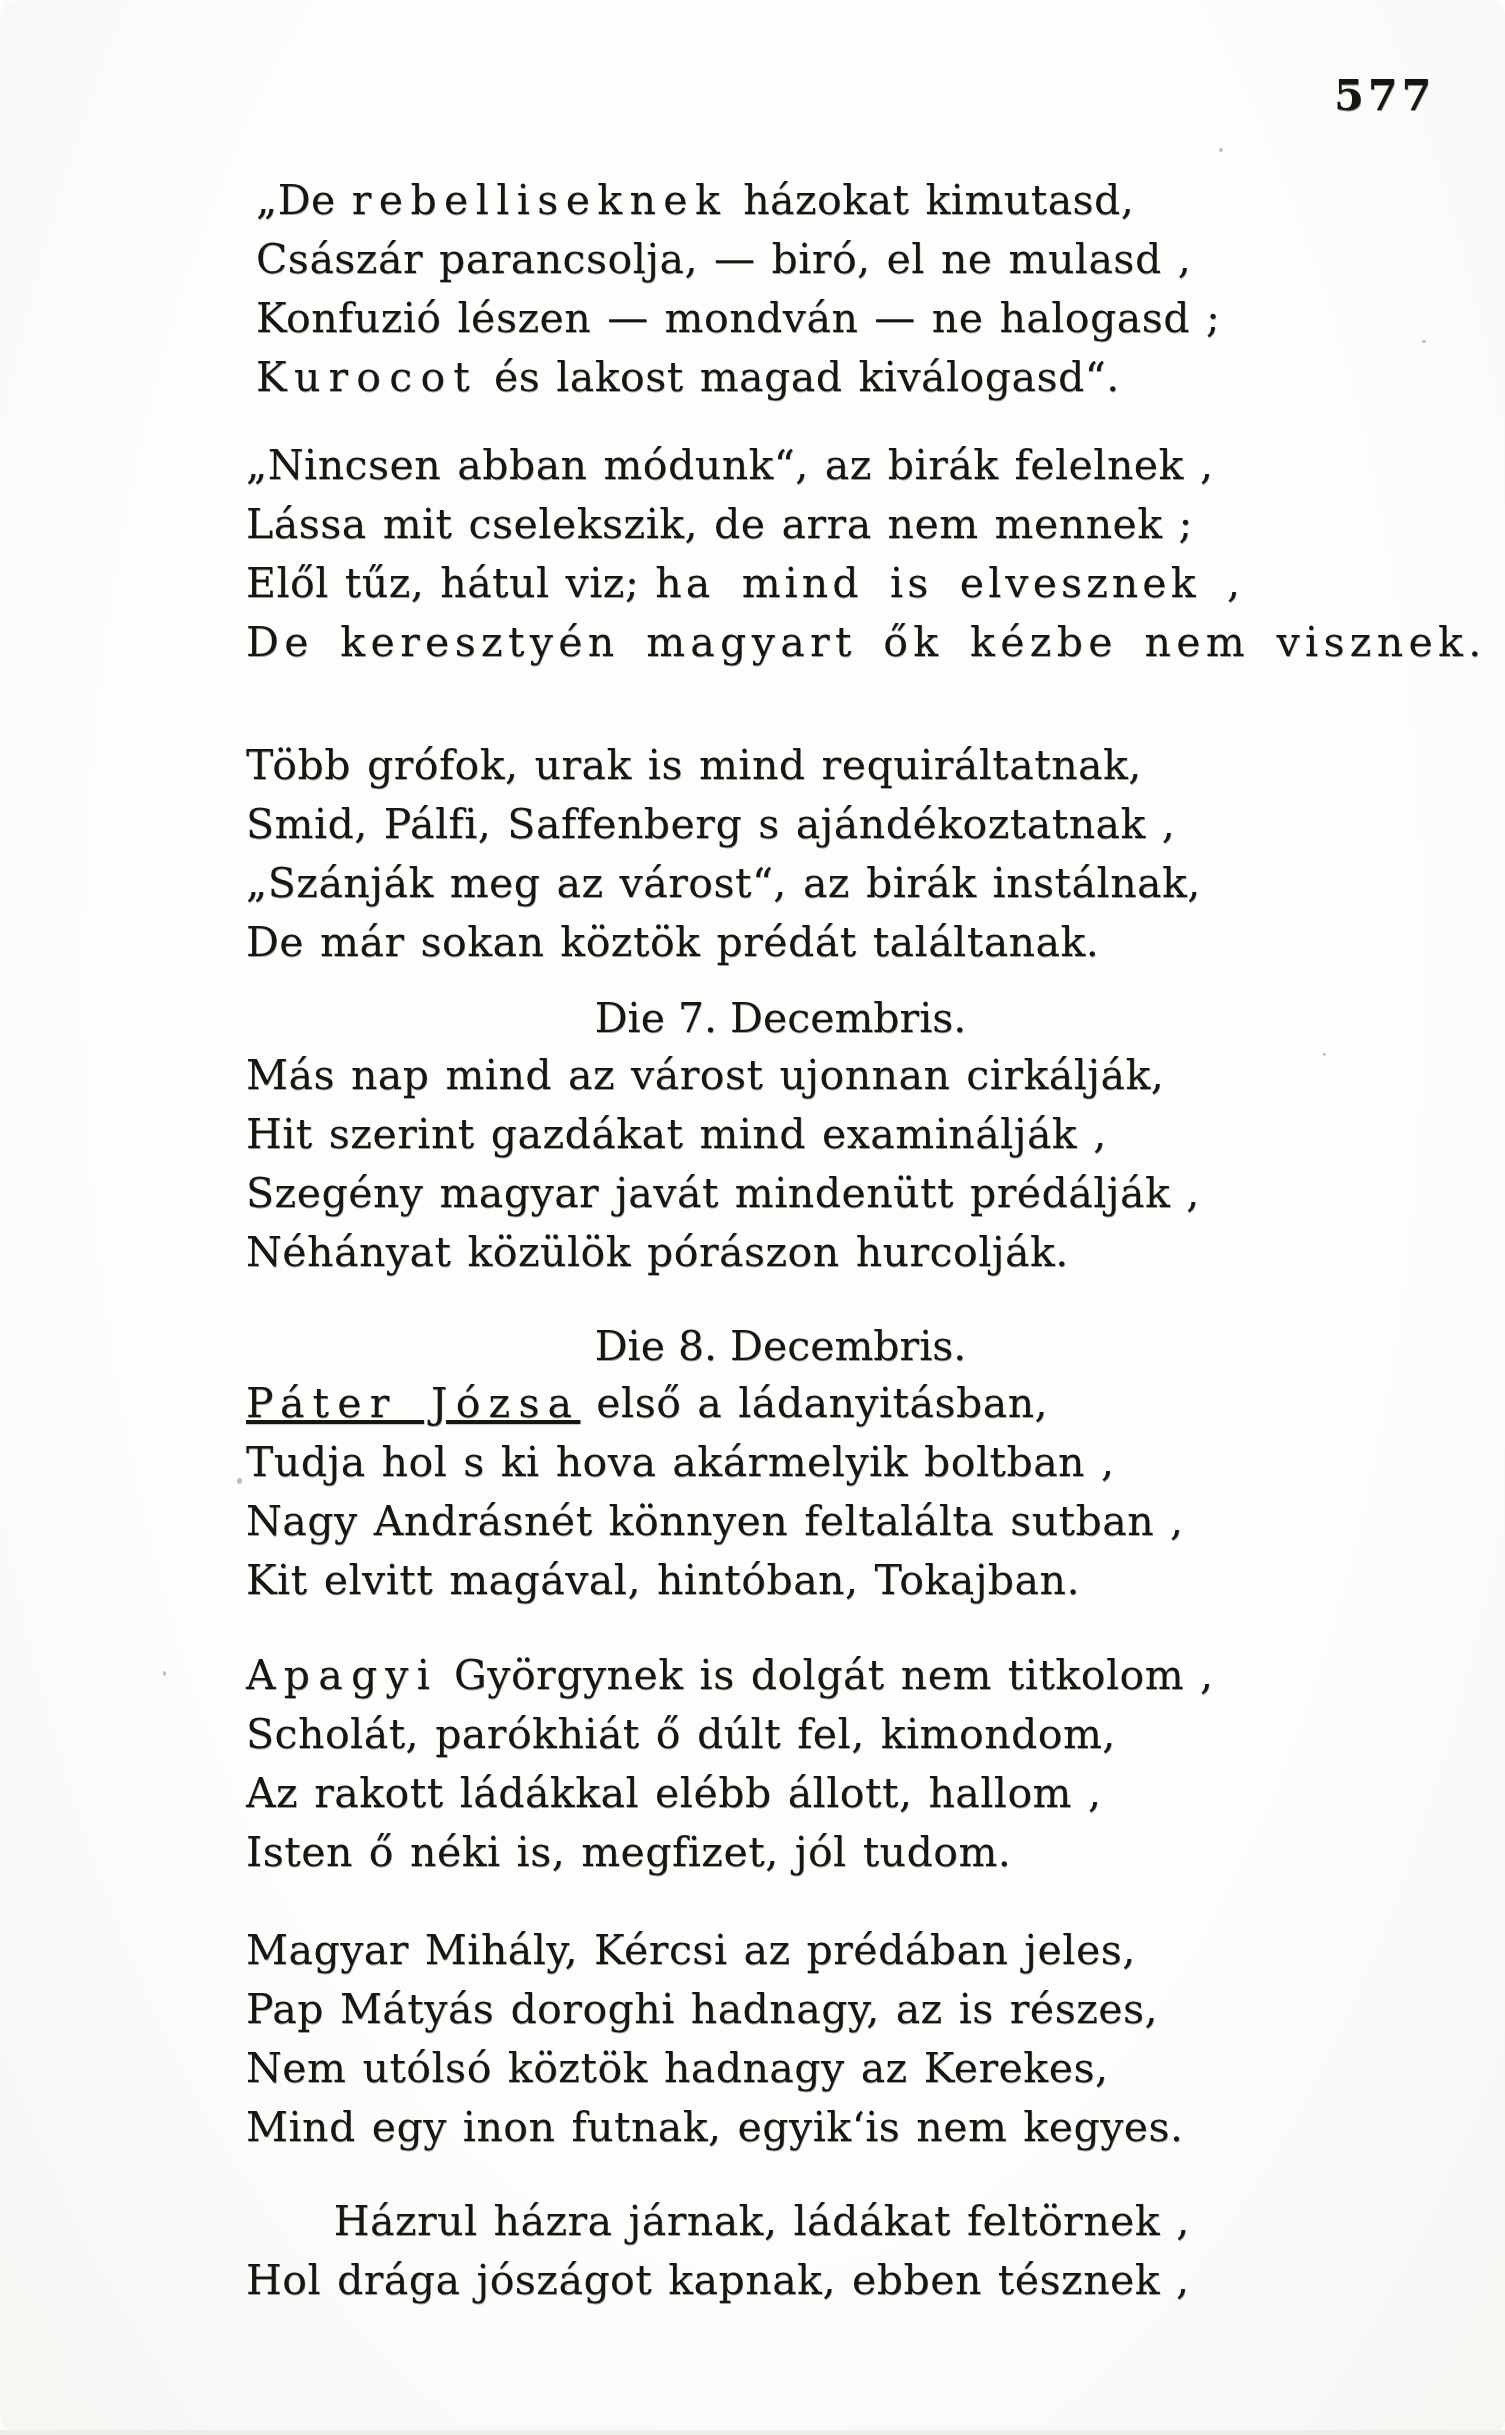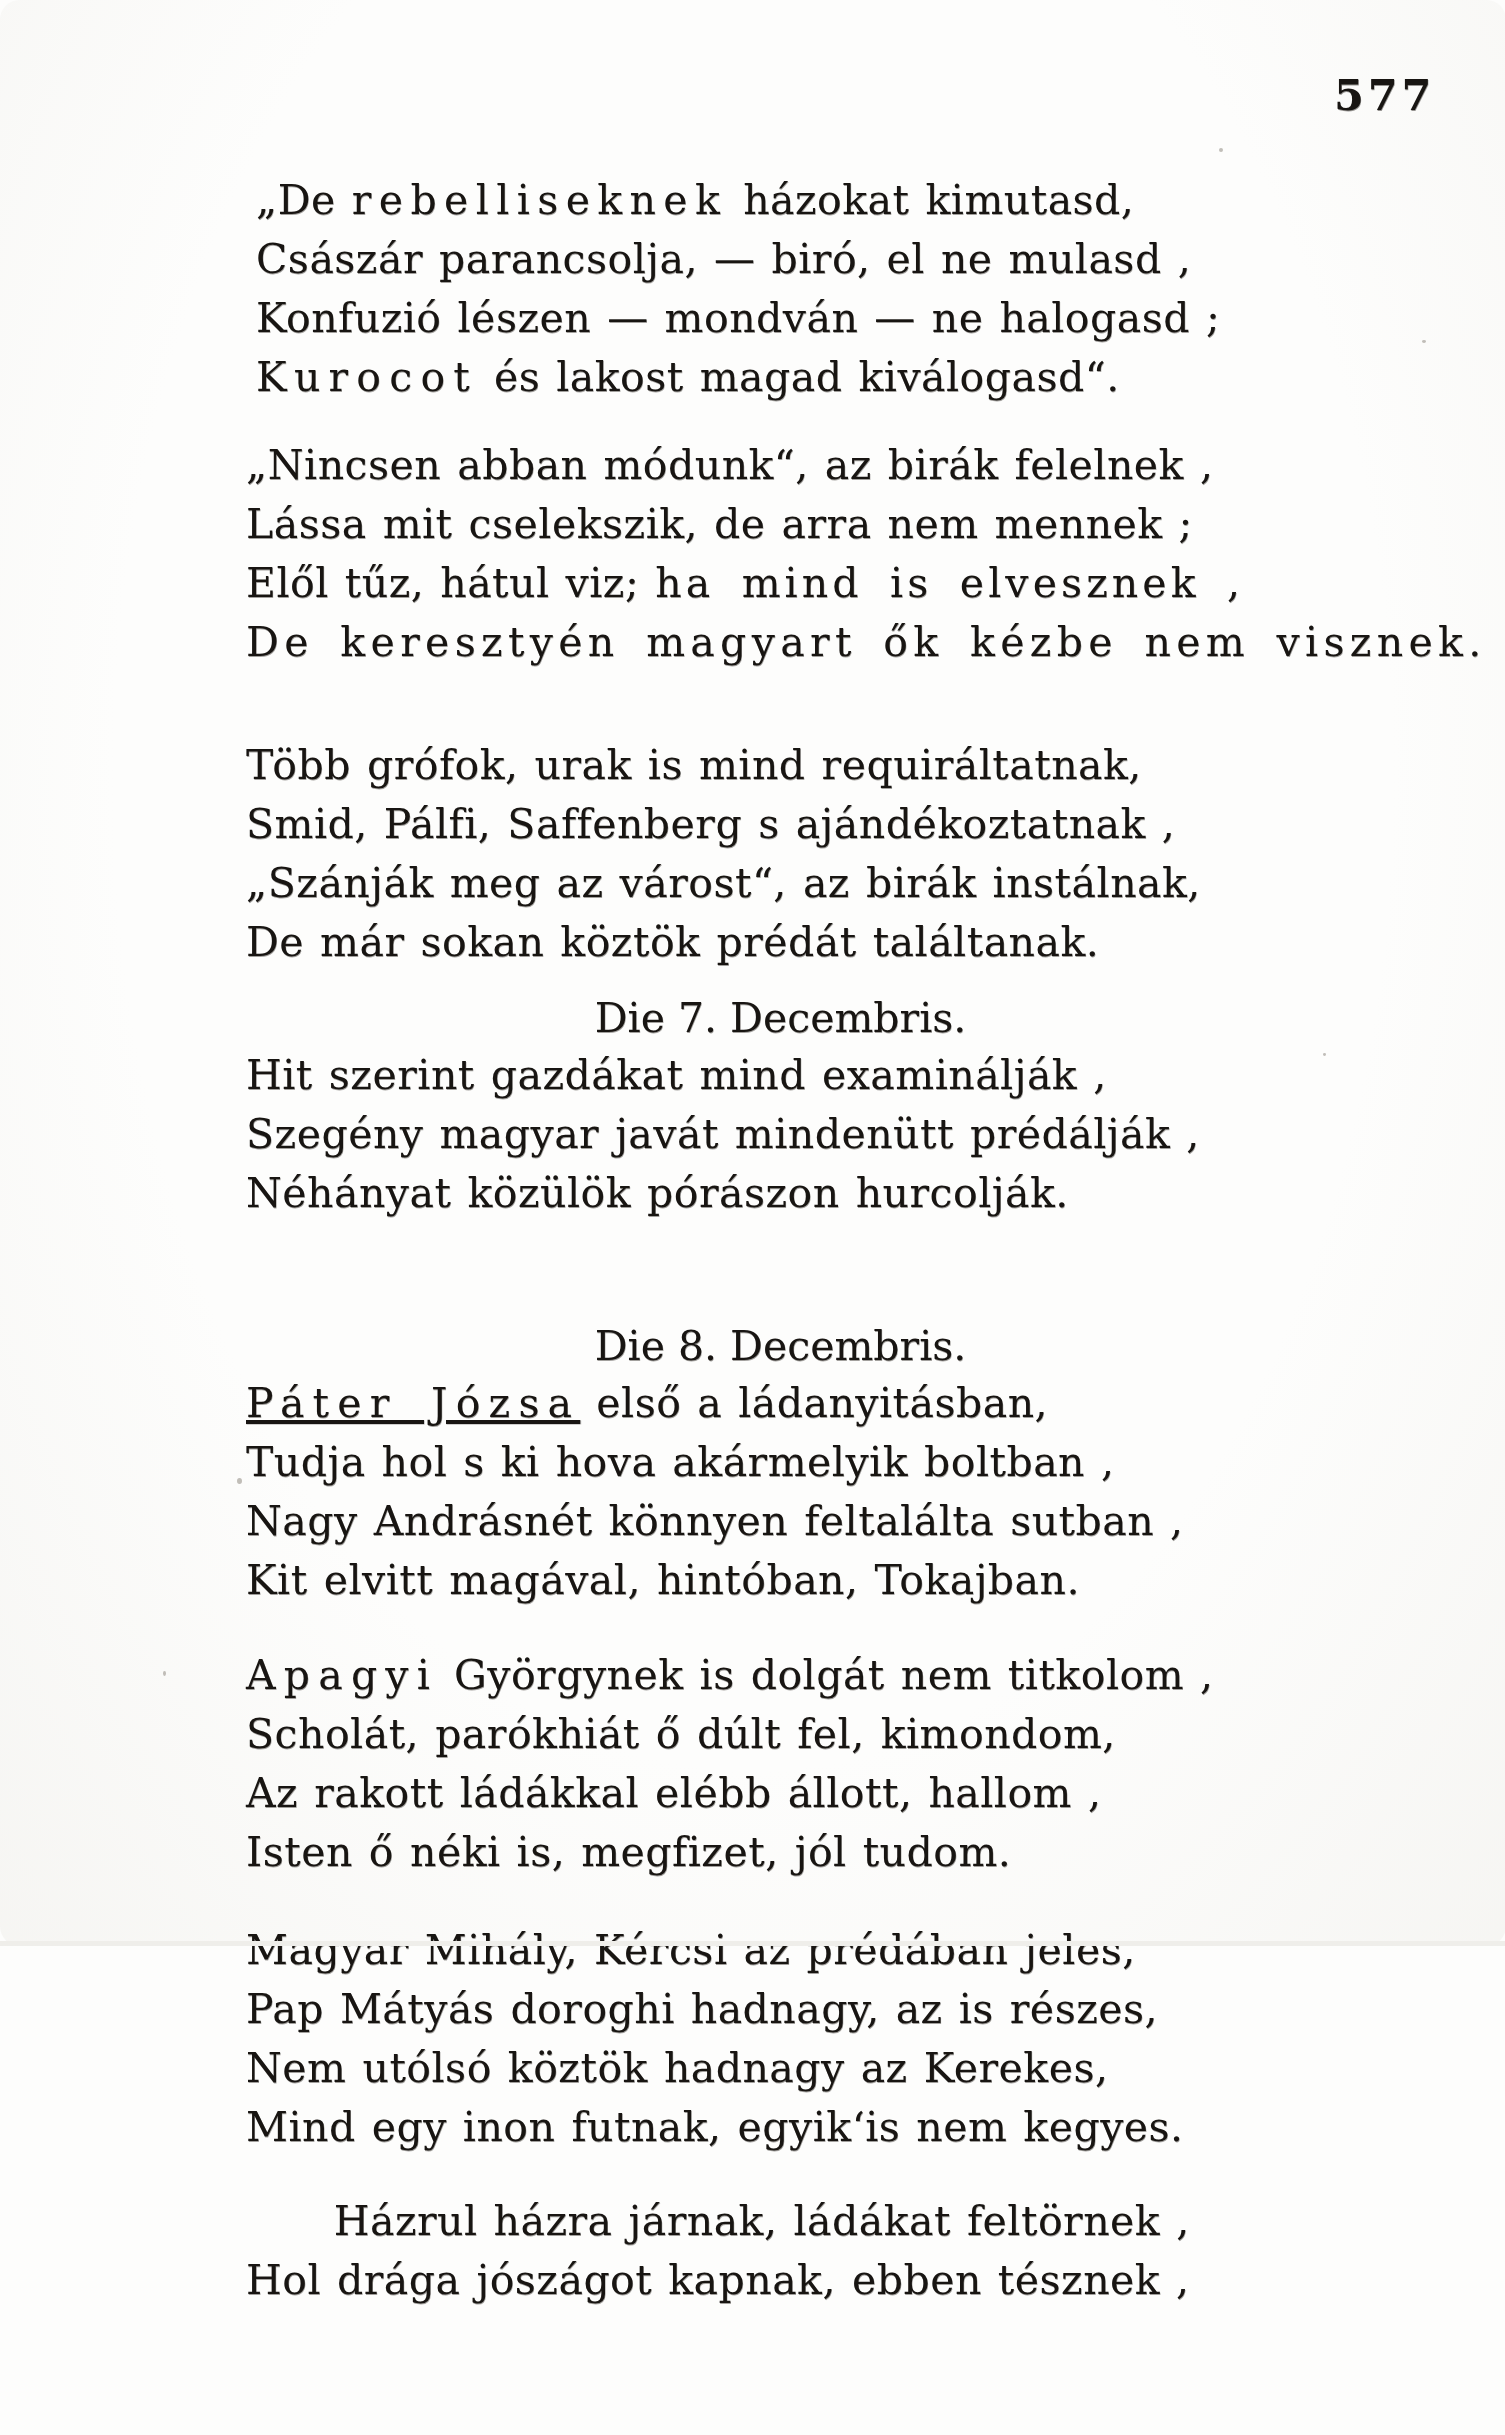--- a/index.html
+++ b/index.html
@@ -11,21 +11,21 @@
     width: 1506px;
     height: 2435px;
     background: #fdfdfc;
     font-family: "DejaVu Serif", "Liberation Serif", serif;
     color: #181512;
     overflow: hidden;
   }
   .page {
     position: relative;
     width: 1506px;
-    height: 1946px;
+    height: 2435px;
     background:
       radial-gradient(ellipse at 50% 40%, rgba(255,255,255,0) 60%, rgba(240,239,235,.55) 100%),
       #fdfdfc;
     border-radius: 20px;
   }
   .page-number {
     position: absolute;
     top: 70px;
     left: 1334px;
     font-size: 43px;
@@ -87,20 +87,21 @@
         <div class="line"><span style="letter-spacing: 0.13em; word-spacing: 0.2em;">De keresztyén magyart ők kézbe nem visznek.</span></div>
       </div>
       <div class="stanza" style="top: 716px; left: 246px; margin-top: 20px;">
         <div class="line"><span>Több grófok, urak is mind requiráltatnak,</span></div>
         <div class="line"><span>Smid, Pálfi, Saffenberg s ajándékoztatnak ,</span></div>
         <div class="line"><span>„Szánják meg az várost“, az birák instálnak,</span></div>
         <div class="line"><span>De már sokan köztök prédát találtanak.</span></div>
       </div>
       <div class="heading" style="top: 989px;">Die 7. Decembris.</div>
       <div class="stanza" style="top: 1046px; left: 246px;">
+        <div class="line"><span>Más nap mind az várost ujonnan cirkálják,</span></div>
         <div class="line"><span>Hit szerint gazdákat mind examinálják ,</span></div>
         <div class="line"><span>Szegény magyar javát mindenütt prédálják ,</span></div>
         <div class="line"><span>Néhányat közülök pórászon hurcolják.</span></div>
       </div>
       <div class="heading" style="top: 1317px;">Die 8. Decembris.</div>
       <div class="stanza" style="top: 1374px; left: 246px;">
         <div class="line"><span style="letter-spacing: 0.2em; word-spacing: 0.3em; text-decoration: underline;">Páter Józsa</span><span> első a ládanyitásban,</span></div>
         <div class="line"><span>Tudja hol s ki hova akármelyik boltban ,</span></div>
         <div class="line"><span>Nagy Andrásnét könnyen feltalálta sutban ,</span></div>
         <div class="line"><span>Kit elvitt magával, hintóban, Tokajban.</span></div>

